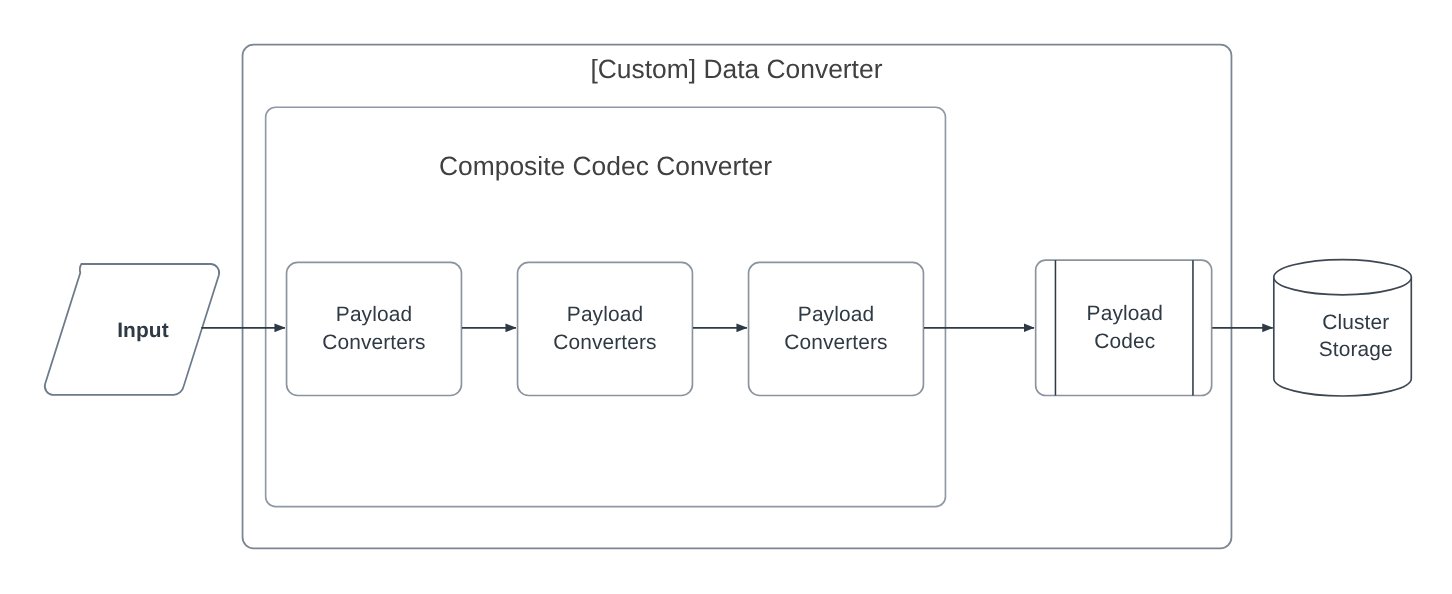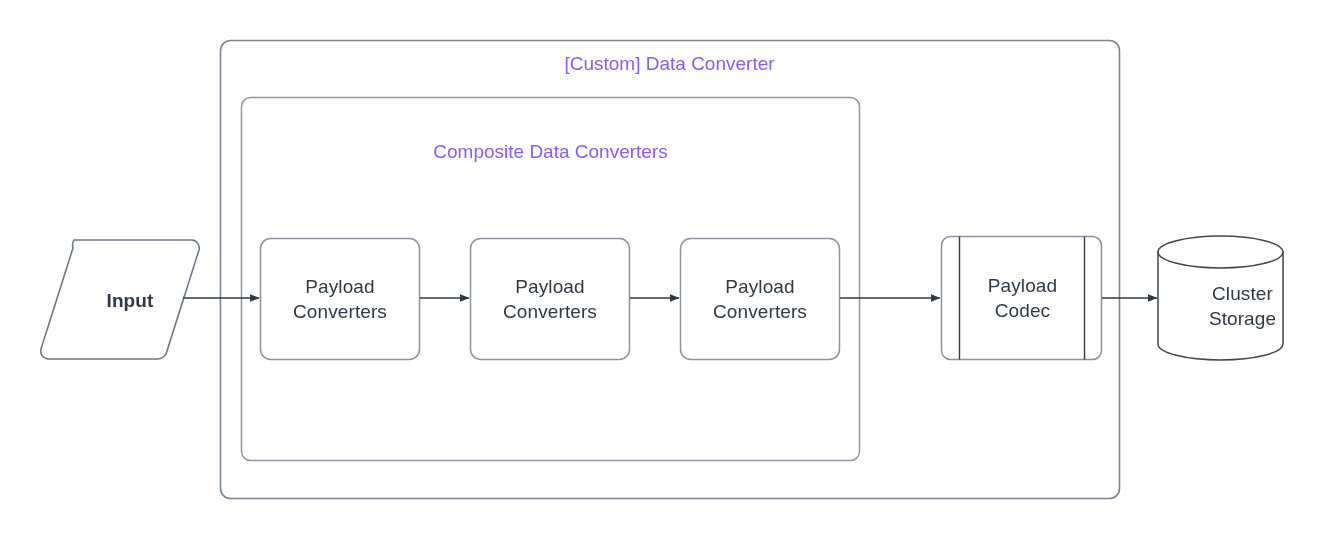--- a/index.html
+++ b/index.html
@@ -35,23 +35,23 @@
     font-family: "Liberation Sans", sans-serif;
     font-size: 19px;
     line-height: 25px;
     letter-spacing: 0.1px;
     pointer-events: none;
     white-space: pre-line;
   }
   .container-title {
     position: absolute;
     text-align: center;
-    color: #8b5cf6;
+    color: #404040;
     font-family: "Liberation Sans", sans-serif;
-    font-size: 19px;
+    font-size: 24px;
     line-height: 24px;
   }
 </style>
 </head>
 <body>
 
 <div id="canvas">
 
   <svg id="diagram-svg" viewBox="0 0 1320 540" xmlns="http://www.w3.org/2000/svg">
     <defs>
@@ -100,32 +100,32 @@
 
     <line x1="630" y1="298" x2="679" y2="298" stroke="#2f3a45" stroke-width="1.5" marker-end="url(#arrowhead)"></line>
 
     <line x1="840" y1="298" x2="940" y2="298" stroke="#2f3a45" stroke-width="1.5" marker-end="url(#arrowhead)"></line>
 
     <line x1="1102" y1="298" x2="1157" y2="298" stroke="#2f3a45" stroke-width="1.5" marker-end="url(#arrowhead)"></line>
   </svg>
 
   <div class="container-title" style="left:220px; top:52px; width:899px;">[Custom] Data Converter</div>
 
-  <div class="container-title" style="left:241px; top:140px; width:619px;">Composite Data Converters</div>
+  <div class="container-title" style="left:241px; top:140px; width:619px;">Composite Codec Converter</div>
 
   <div class="shape-label" style="left:60px; top:240px; width:140px; height:120px;font-weight:bold;">Input</div>
 
   <div class="shape-label" style="left:260px; top:238px; width:160px; height:122px;">Payload
 Converters</div>
 
   <div class="shape-label" style="left:470px; top:238px; width:160px; height:122px;">Payload
 Converters</div>
 
   <div class="shape-label" style="left:680px; top:238px; width:160px; height:122px;">Payload
 Converters</div>
 
   <div class="shape-label" style="left:960px; top:236px; width:125px; height:124px;">Payload
 Codec</div>
 
-  <div class="shape-label" style="left:1158px; top:252px; width:149px; height:108px;margin-left:10px;">Cluster
+  <div class="shape-label" style="left:1158px; top:252px; width:149px; height:108px;">Cluster
 Storage</div>
 
 </div>
 
 </body></html>

